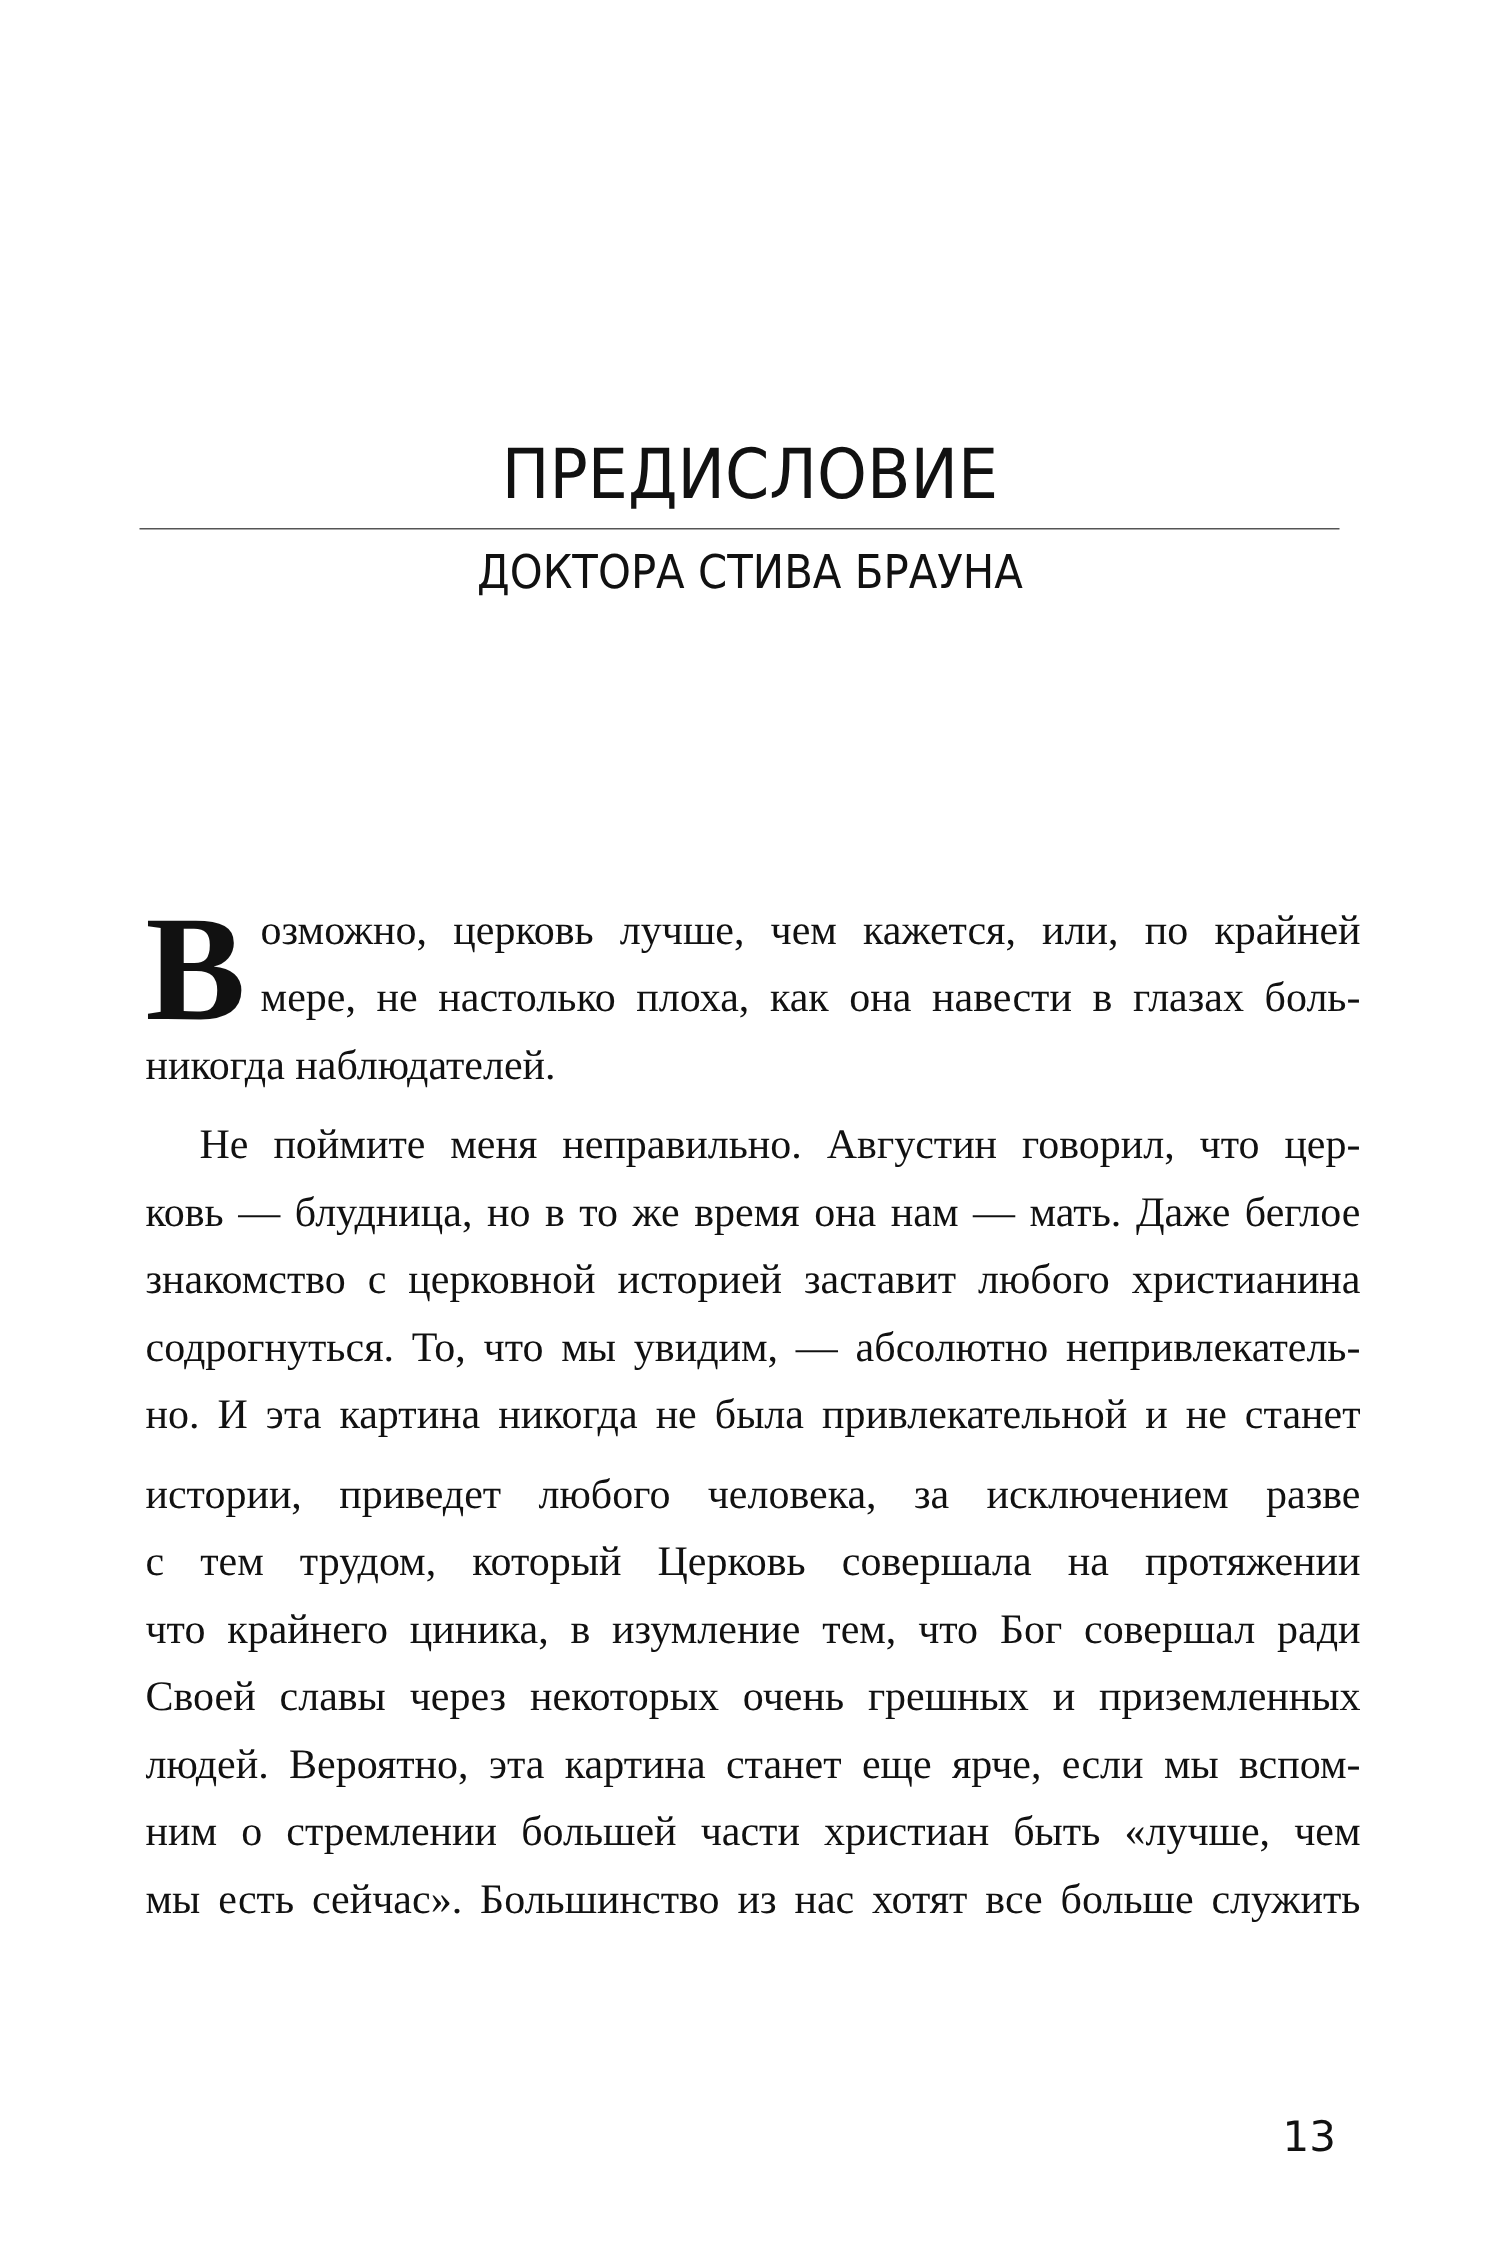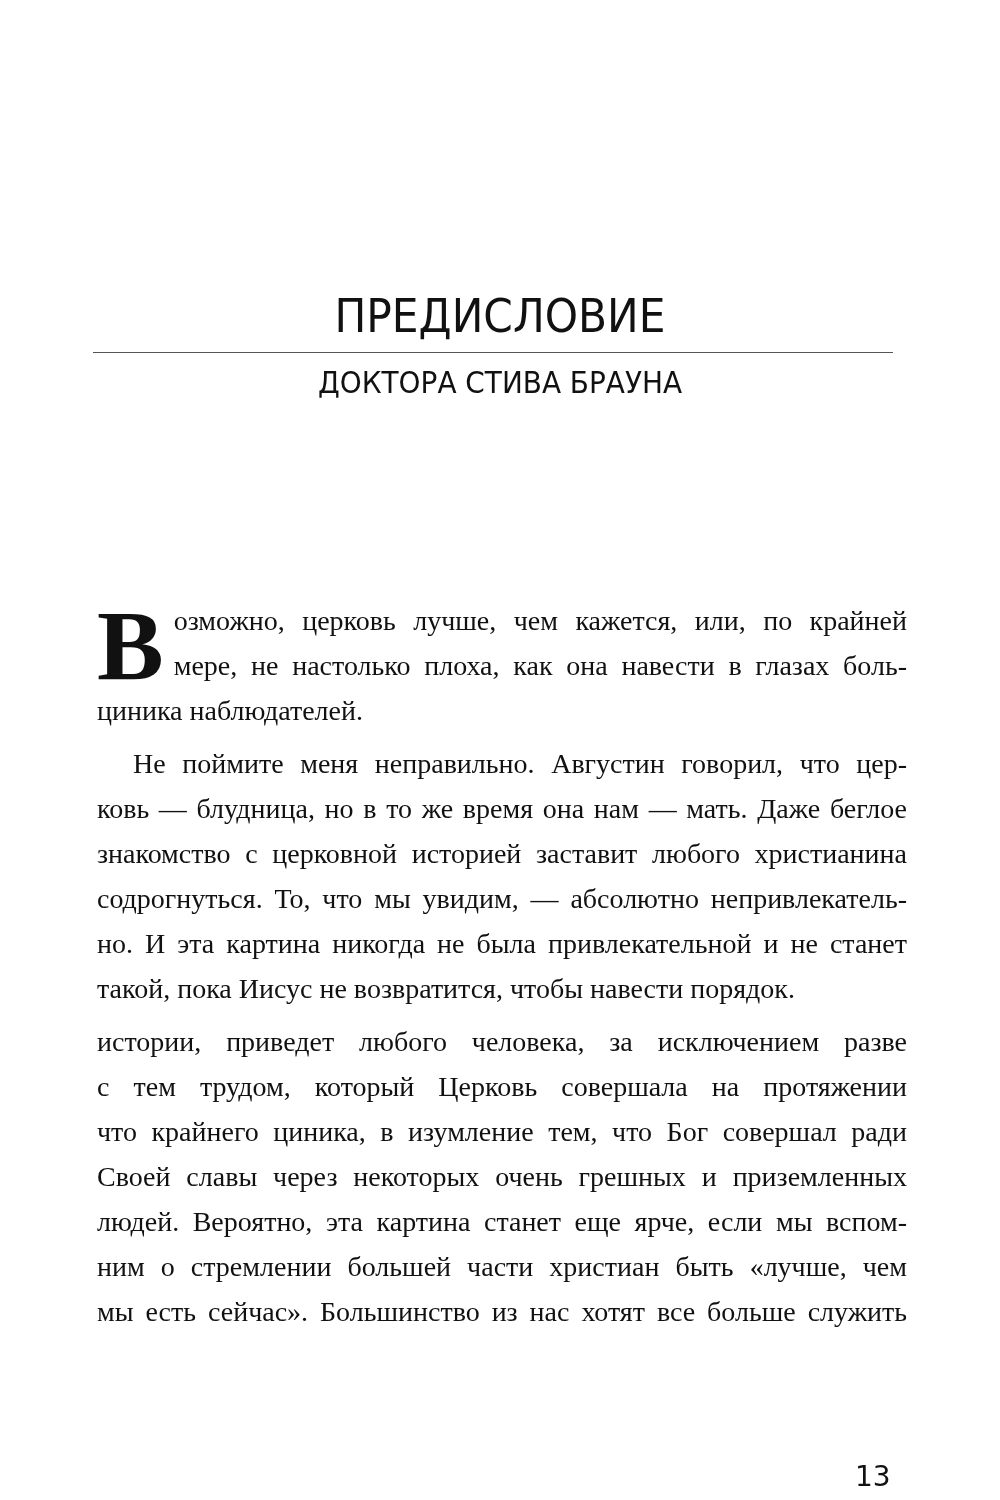--- a/index.html
+++ b/index.html
@@ -56,46 +56,45 @@
       float: left;
       font-family: "Liberation Serif", serif;
       font-size: 100px;
       line-height: 80px;
       margin: 8px 10px 0 0;
       font-weight: bold;
     }
     .page-number {
       position: absolute;
       left: 855px;
-      top: 1460px;
+      top: 1408px;
       font-family: "DejaVu Sans", sans-serif;
       font-size: 28px;
     }
   </style>
 </head>
 <body>
 
 <div class="title">ПРЕДИСЛОВИЕ</div>
 <div class="rule"></div>
 <div class="subtitle">ДОКТОРА СТИВА БРАУНА</div>
 
 <div class="body-text">
   <div class="para dropcap-para">
     <span class="dropcap">В</span>
     <span class="line">озможно, церковь лучше, чем кажется, или, по крайней</span>
     <span class="line">мере, не настолько плоха, как она навести в глазах боль-</span>
-    <span class="line last" style="clear:left">циника наблюдателей.</span>
+    <span class="line last" style="clear:left">никогда наблюдателей.</span>
   </div>
   <div class="para">
     <span class="line" style="padding-left:36px">Не поймите меня неправильно. Августин говорил, что цер-</span>
     <span class="line">ковь — блудница, но в то же время она нам — мать. Даже беглое</span>
     <span class="line">знакомство с церковной историей заставит любого христианина</span>
     <span class="line">содрогнуться. То, что мы увидим, — абсолютно непривлекатель-</span>
     <span class="line">но. И эта картина никогда не была привлекательной и не станет</span>
-    <span class="line last">такой, пока Иисус не возвратится, чтобы навести порядок.</span>
   </div>
   <div class="para">
     <span class="line">истории, приведет любого человека, за исключением разве</span>
     <span class="line">с тем трудом, который Церковь совершала на протяжении</span>
     <span class="line">что крайнего циника, в изумление тем, что Бог совершал ради</span>
     <span class="line">Своей славы через некоторых очень грешных и приземленных</span>
     <span class="line">людей. Вероятно, эта картина станет еще ярче, если мы вспом-</span>
     <span class="line">ним о стремлении большей части христиан быть «лучше, чем</span>
     <span class="line">мы есть сейчас». Большинство из нас хотят все больше служить</span>
   </div>

